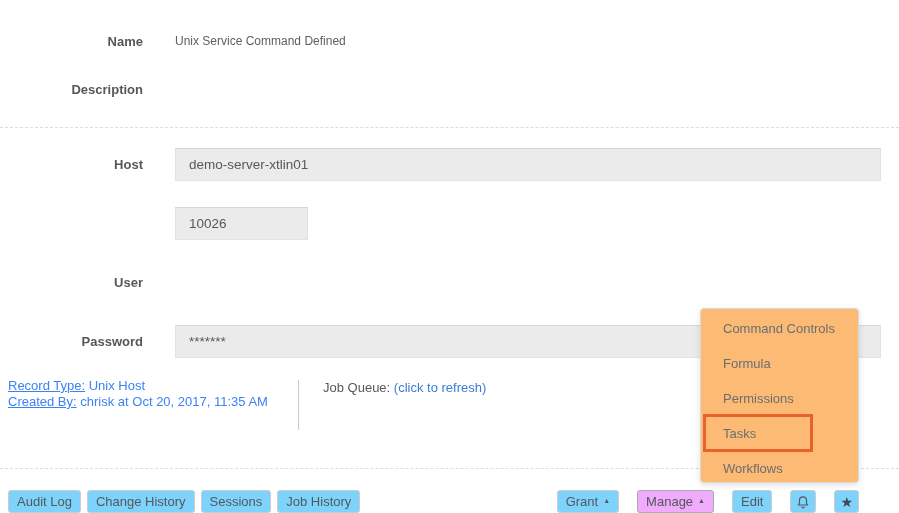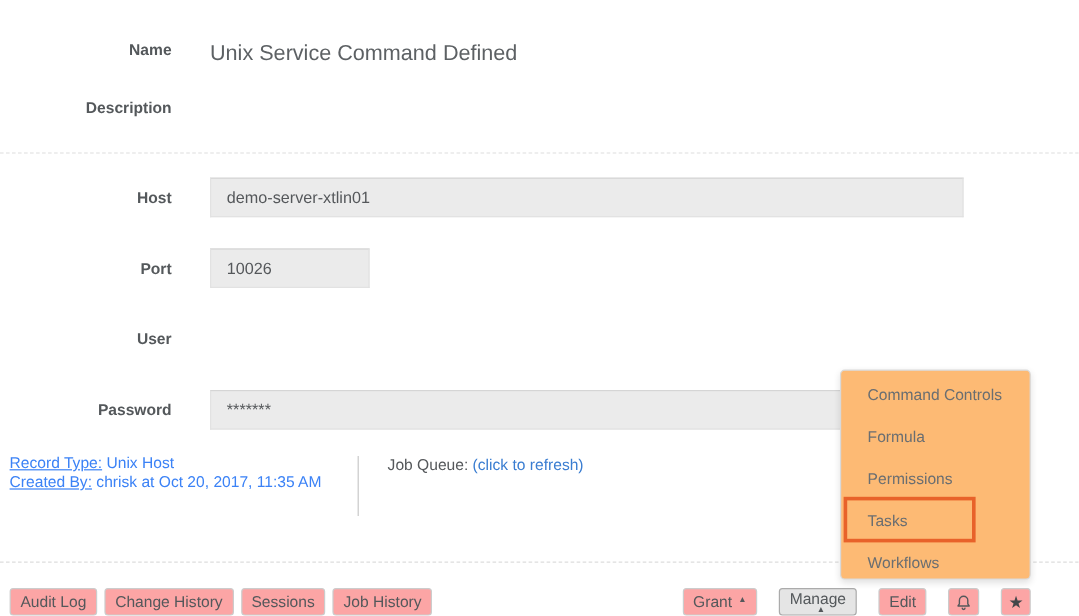--- a/index.html
+++ b/index.html
@@ -5,48 +5,48 @@
   html,body{margin:0;padding:0;background:#fff;}
   .page{
     position:relative;width:899px;height:513px;background:#fff;overflow:hidden;
     font-family:"Liberation Sans",sans-serif;font-size:13px;color:#63676a;margin-top:14px;
   }
   
   .flabel{
     position:absolute;left:0;width:143px;text-align:right;
     font-weight:bold;color:#54585b;font-size:13px;
   }
-  .fvalue{position:absolute;left:175px;color:#5d6164;font-size:18px;}
+  .fvalue{position:absolute;left:175px;color:#5d6164;font-size:12px;}
   .field{
     position:absolute;left:175px;height:33px;box-sizing:border-box;
     background:#ebebeb;border:1px solid #e2e2e2;border-top-color:#d5d5d5;
     padding:0 13px;font-family:"Liberation Sans",sans-serif;
     font-size:13.5px;color:#55585b;outline:none;
   }
-  .field.wide{width:628px;}
+  .field.wide{width:706px;}
   .field.small{width:133px;}
   .dashed{position:absolute;left:0;right:0;border-top:1px dashed #ddd;height:0;}
   
   .meta-left{position:absolute;left:8px;top:364px;line-height:16px;color:#3b82f6;}
   .meta-left .u{text-decoration:underline;}
   .meta-right{
     position:absolute;left:298px;top:366px;height:50px;
     border-left:1px solid #c9c9c9;padding-left:24px;line-height:16px;color:#55585b;
   }
   .joblink{color:#3a7dd1;text-decoration:none;cursor:pointer;}
   
   .footer-left{position:absolute;left:8px;top:476px;display:flex;gap:6px;}
   .footer-right{position:absolute;right:40px;top:476px;display:flex;gap:18px;}
   .btn{
     display:inline-flex;align-items:center;justify-content:center;height:23px;
-    padding:0 8px;border:1px solid #ccc;border-radius:3px;background:#fca5a5;
+    padding:0 8px;border:1px solid #ccc;border-radius:3px;background:#7dd3fc;
     color:#54585b;font-size:13px;font-family:"Liberation Sans",sans-serif;
     cursor:pointer;box-sizing:border-box;white-space:nowrap;
   }
-  .btn.active{background:#e5e5e5;border-color:#ababab;flex-direction:column;}
+  .btn.active{background:#f0abfc;border-color:#ababab;}
   .caret{font-size:7px;margin-left:5px;position:relative;top:-1px;color:#54585b;}
   .icon-btn{padding:0 5px;min-width:20px;}
   .star-glyph{font-size:14px;color:#43474a;line-height:1;}
   
   .menu{
     position:absolute;left:700px;top:294px;width:159px;height:175px;
     box-sizing:border-box;background:#fdba74;border:1px solid #d9d9d9;
     border-radius:4px;box-shadow:0 2px 6px rgba(0,0,0,.12);
     z-index:5;padding-top:2px;
   }
@@ -64,21 +64,20 @@
   <div class="flabel" style="top:20px">Name</div>
   <div class="fvalue" style="top:20px">Unix Service Command Defined</div>
 
   <div class="flabel" style="top:68px">Description</div>
 
   <div class="dashed" style="top:113px"></div>
 
   <div class="flabel" style="top:143px">Host</div>
   <input class="field wide" style="top: 134px;" type="text" readonly="" value="demo-server-xtlin01">
 
-  <div class="flabel" style="top:202px">Port</div>
   <input class="field small" style="top: 193px;" type="text" readonly="" value="10026">
 
   <div class="flabel" style="top:261px">User</div>
 
   <div class="flabel" style="top:320px">Password</div>
   <input class="field wide" style="top: 311px;" type="text" readonly="" value="*******">
 
   <div class="meta-left">
     <div><span class="u">Record Type:</span> <span>Unix Host</span></div>
     <div><span class="u">Created By:</span> <span>chrisk at Oct 20, 2017, 11:35 AM</span></div>

